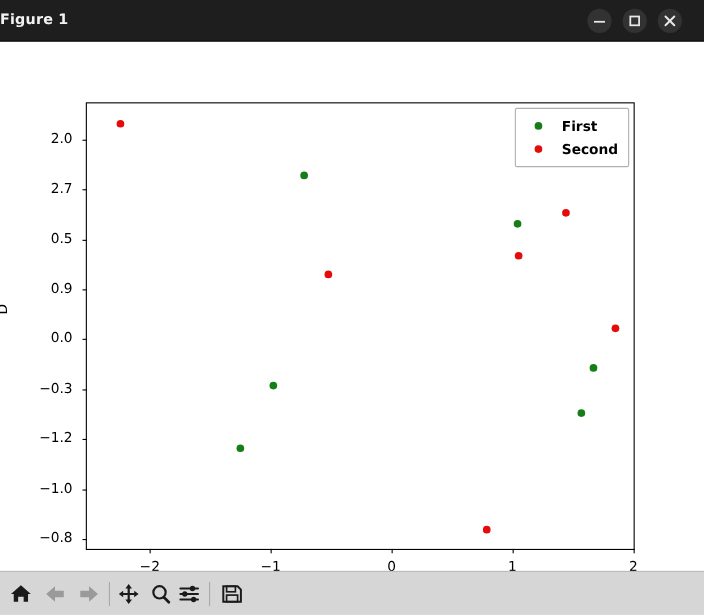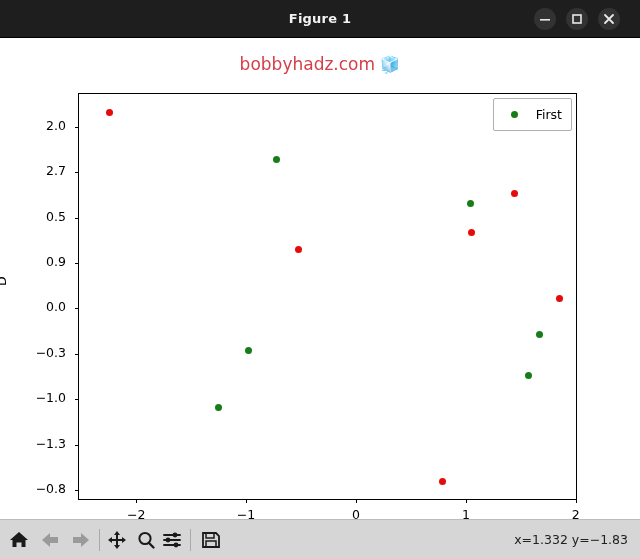--- a/index.html
+++ b/index.html
@@ -20,21 +20,20 @@
     position: absolute; left: 0; top: 0;
     width: 640px; height: 38px;
     background: #1e1e1e;
     border-bottom: 1px solid #000;
     box-sizing: border-box;
   }
   .titlebar-title {
     position: absolute; left: 0; top: 0;
     width: 640px; height: 38px;
     line-height: 38px;
-    text-align: center;
     color: #f2f2f2;
     font-size: 13px;
     font-weight: bold;
     font-family: "DejaVu Sans", sans-serif;
     letter-spacing: 0.2px;
     border-radius: 19px;
   }
   .win-btn {
     position: absolute;
     top: 8px;
@@ -141,20 +140,21 @@
     background: #ffffff;
     border: 1px solid #b0b0b0;
     border-radius: 2px;
     padding: 5px 9px 5px 7px;
     box-sizing: border-box;
   }
   .legend-row {
     display: flex;
     align-items: center;
     height: 21px;
+    font-weight: bold;
   }
   .legend-dot {
     width: 7px; height: 7px;
     border-radius: 50%;
     margin-right: 18px;
     margin-left: 10px;
     flex: 0 0 auto;
   }
   .legend-dot.first  { background: #177d17; }
   .legend-dot.second { background: #e50b0b; }
@@ -214,54 +214,54 @@
     </div>
     <div class="win-btn win-close">
       <svg width="22" height="22" viewBox="0 0 22 22">
         <path d="M7 7 L15 15 M15 7 L7 15" stroke="#e8e8e8" stroke-width="1.8" stroke-linecap="round"></path>
       </svg>
     </div>
   </div>
 
   <div class="figure">
 
-    <div class="fig-title">
-      <span class="brand">bobbyhadz.com</span>
-      <span class="emoji">🧊</span>
-    </div>
 
     <div class="axes" id="axes">
 
       <div class="legend">
         <div class="legend-row">
           <span class="legend-dot first"></span>
           <span class="legend-label">First</span>
+        </div>
+        <div class="legend-row">
+          <span class="legend-dot second"></span>
+          <span class="legend-label">Second</span>
         </div>
       </div>
     <div class="tick-x" style="left: 57.1542px;"></div>
         <div class="ticklabel-x" style="left: 57.1542px;">−2</div>
         <div class="tick-x" style="left: 167.066px;"></div>
         <div class="ticklabel-x" style="left: 167.066px;">−1</div>
         <div class="tick-x" style="left: 276.978px;"></div>
         <div class="ticklabel-x" style="left: 276.978px;">0</div>
         <div class="tick-x" style="left: 386.89px;"></div>
         <div class="ticklabel-x" style="left: 386.89px;">1</div>
         <div class="tick-x" style="left: 496.802px;"></div>
         <div class="ticklabel-x" style="left: 496.802px;">2</div>
         <div class="tick-y" style="top: 396.098px;"></div>
         <div class="ticklabel-y" style="top: 396.098px;">
           <span>−0.8</span>
         </div>
         <div class="tick-y" style="top: 350.674px;"></div>
         <div class="ticklabel-y" style="top: 350.674px;">
-          <span>−1.3</span>
+          <span>−1.0</span>
         </div>
         <div class="tick-y" style="top: 305.25px;"></div>
         <div class="ticklabel-y" style="top: 305.25px;">
-          <span>−1.0</span>
+          <span>−1.2</span>
         </div>
         <div class="tick-y" style="top: 259.826px;"></div>
         <div class="ticklabel-y" style="top: 259.826px;">
           <span>−0.3</span>
         </div>
         <div class="tick-y" style="top: 214.402px;"></div>
         <div class="ticklabel-y" style="top: 214.402px;">
           <span>0.0</span>
         </div>
         <div class="tick-y" style="top: 168.978px;"></div>
@@ -345,16 +345,15 @@
     <div class="tb-sep" style="left:190px;"></div>
 
     <div class="tb-btn" style="left:198px;">
       <svg width="26" height="24" viewBox="0 0 26 24">
         <path d="M5 5 H18 L21 8 V19 H5 Z" fill="none" stroke="#1a1a1a" stroke-width="1.8"></path>
         <rect x="8" y="5" width="8" height="5" fill="none" stroke="#1a1a1a" stroke-width="1.5"></rect>
         <rect x="8" y="13" width="10" height="6" fill="none" stroke="#1a1a1a" stroke-width="1.5"></rect>
       </svg>
     </div>
 
-    <div class="coords">x=1.332 y=−1.83</div>
   </div>
 
 </div>
 
 </body></html>

